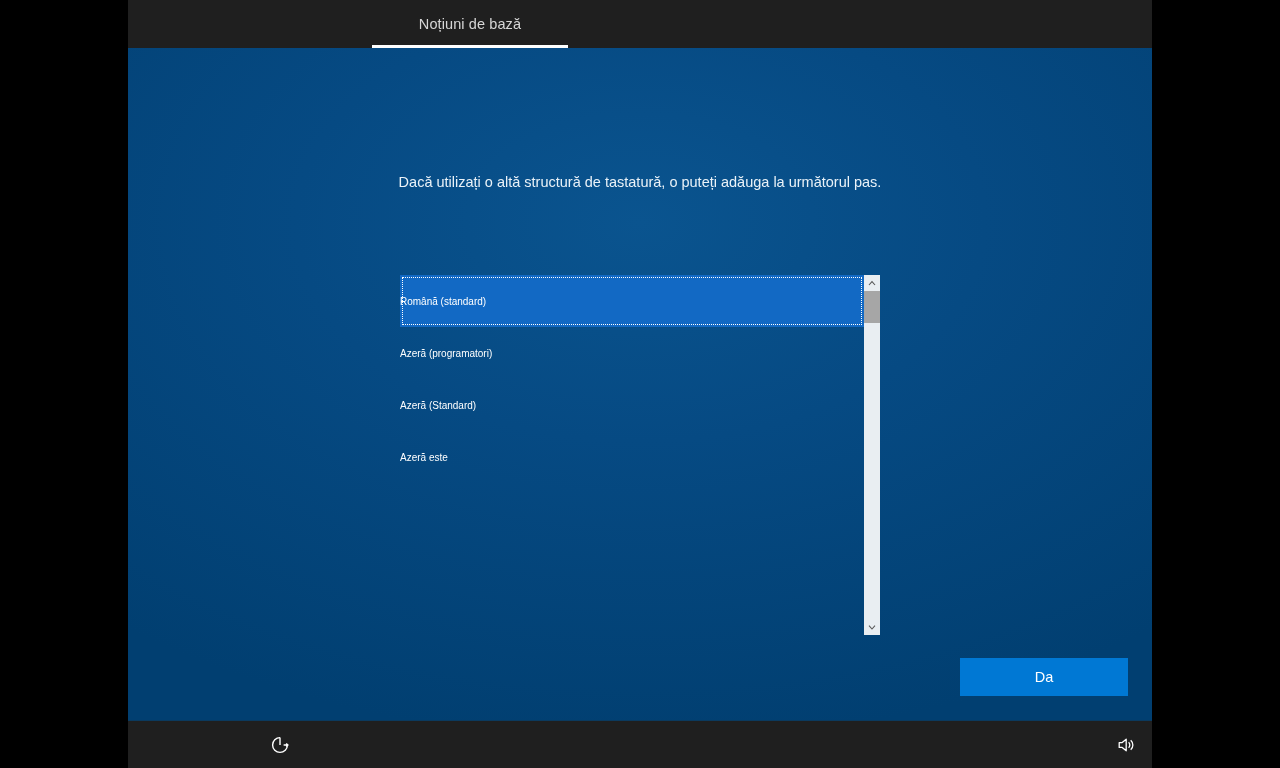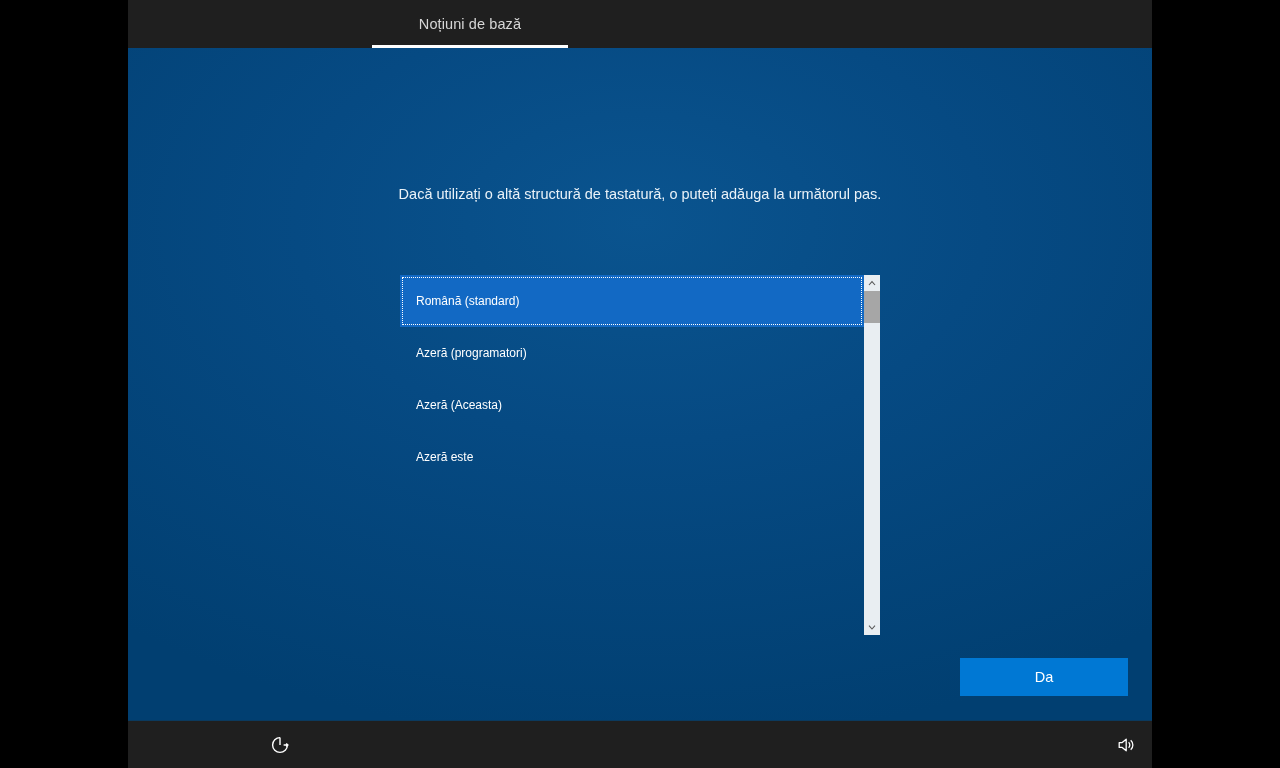--- a/index.html
+++ b/index.html
@@ -82,21 +82,21 @@
     text-align: center;
     color: #ffffff;
     font-size: 42px;
     font-weight: 300;
     letter-spacing: -0.2px;
     white-space: nowrap;
   }
   .subhead {
     position: absolute;
     left: 0;
-    top: 138px;
+    top: 126px;
     width: 1024px;
     text-align: center;
     color: #eaf2f8;
     font-size: 14.5px;
     font-weight: 400;
   }
 
   
   .listbox {
     position: absolute;
@@ -111,23 +111,22 @@
     position: relative;
     width: 464px;
     height: 360px;
     overflow: hidden;
   }
   .list-item {
     position: relative;
     height: 52px;
     display: flex;
     align-items: center;
-    padding-left: 16px;
-    color: #ffffff;
-    font-size: 12px;
+    color: #ffffff;
+    font-size: 10px;
     font-weight: 400;
     cursor: default;
     white-space: nowrap;
   }
   .list-item.selected {
     background: #1269c4;
     outline: 1px dotted #ffffff;
     outline-offset: -3px;
   }
 
@@ -222,21 +221,21 @@
 
       <div class="listbox">
         <div class="list-items">
           <div class="list-item selected">
             <span>Română (standard)</span>
           </div>
           <div class="list-item">
             <span>Azeră (programatori)</span>
           </div>
           <div class="list-item">
-            <span>Azeră (Aceasta)</span>
+            <span>Azeră (Standard)</span>
           </div>
           <div class="list-item">
             <span>Azeră este</span>
           </div>
         </div>
 
         <div class="scrollbar">
           <div class="sb-btn up">
             <svg width="8" height="6" viewBox="0 0 8 6" aria-hidden="true">
               <path d="M1 5 L4 1.6 L7 5" fill="none" stroke="#5a5a5a" stroke-width="1.1"></path>

